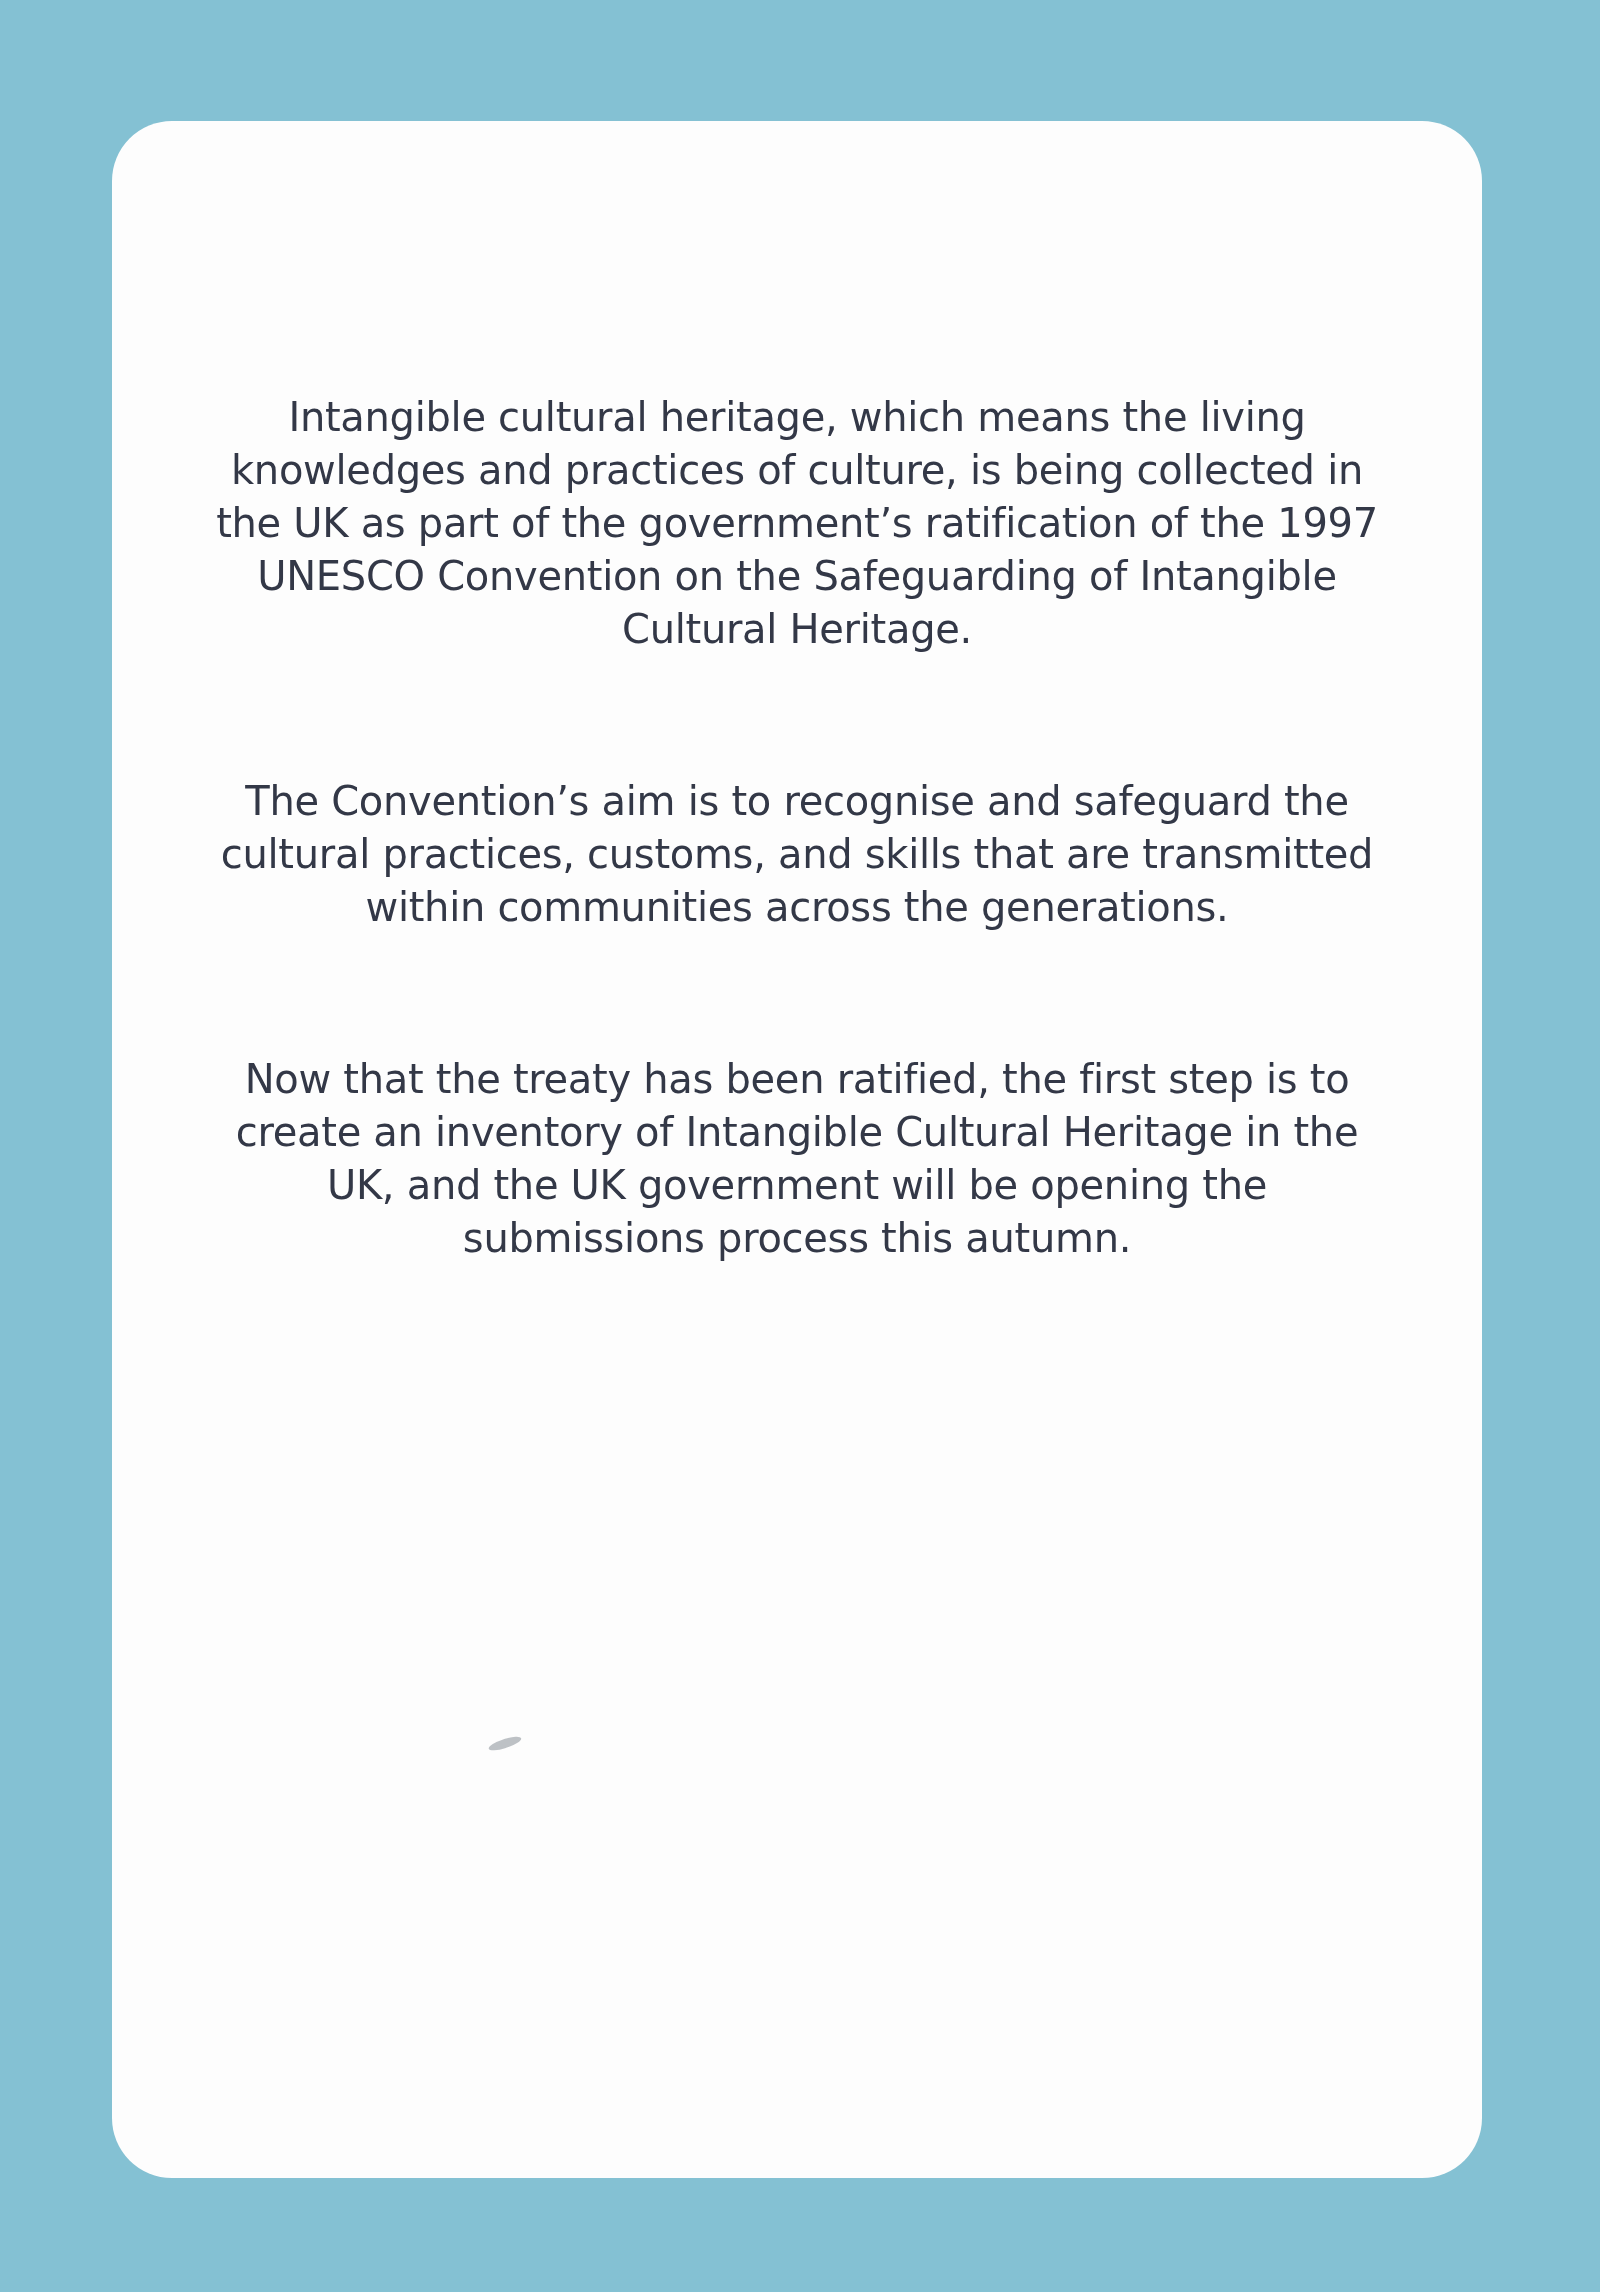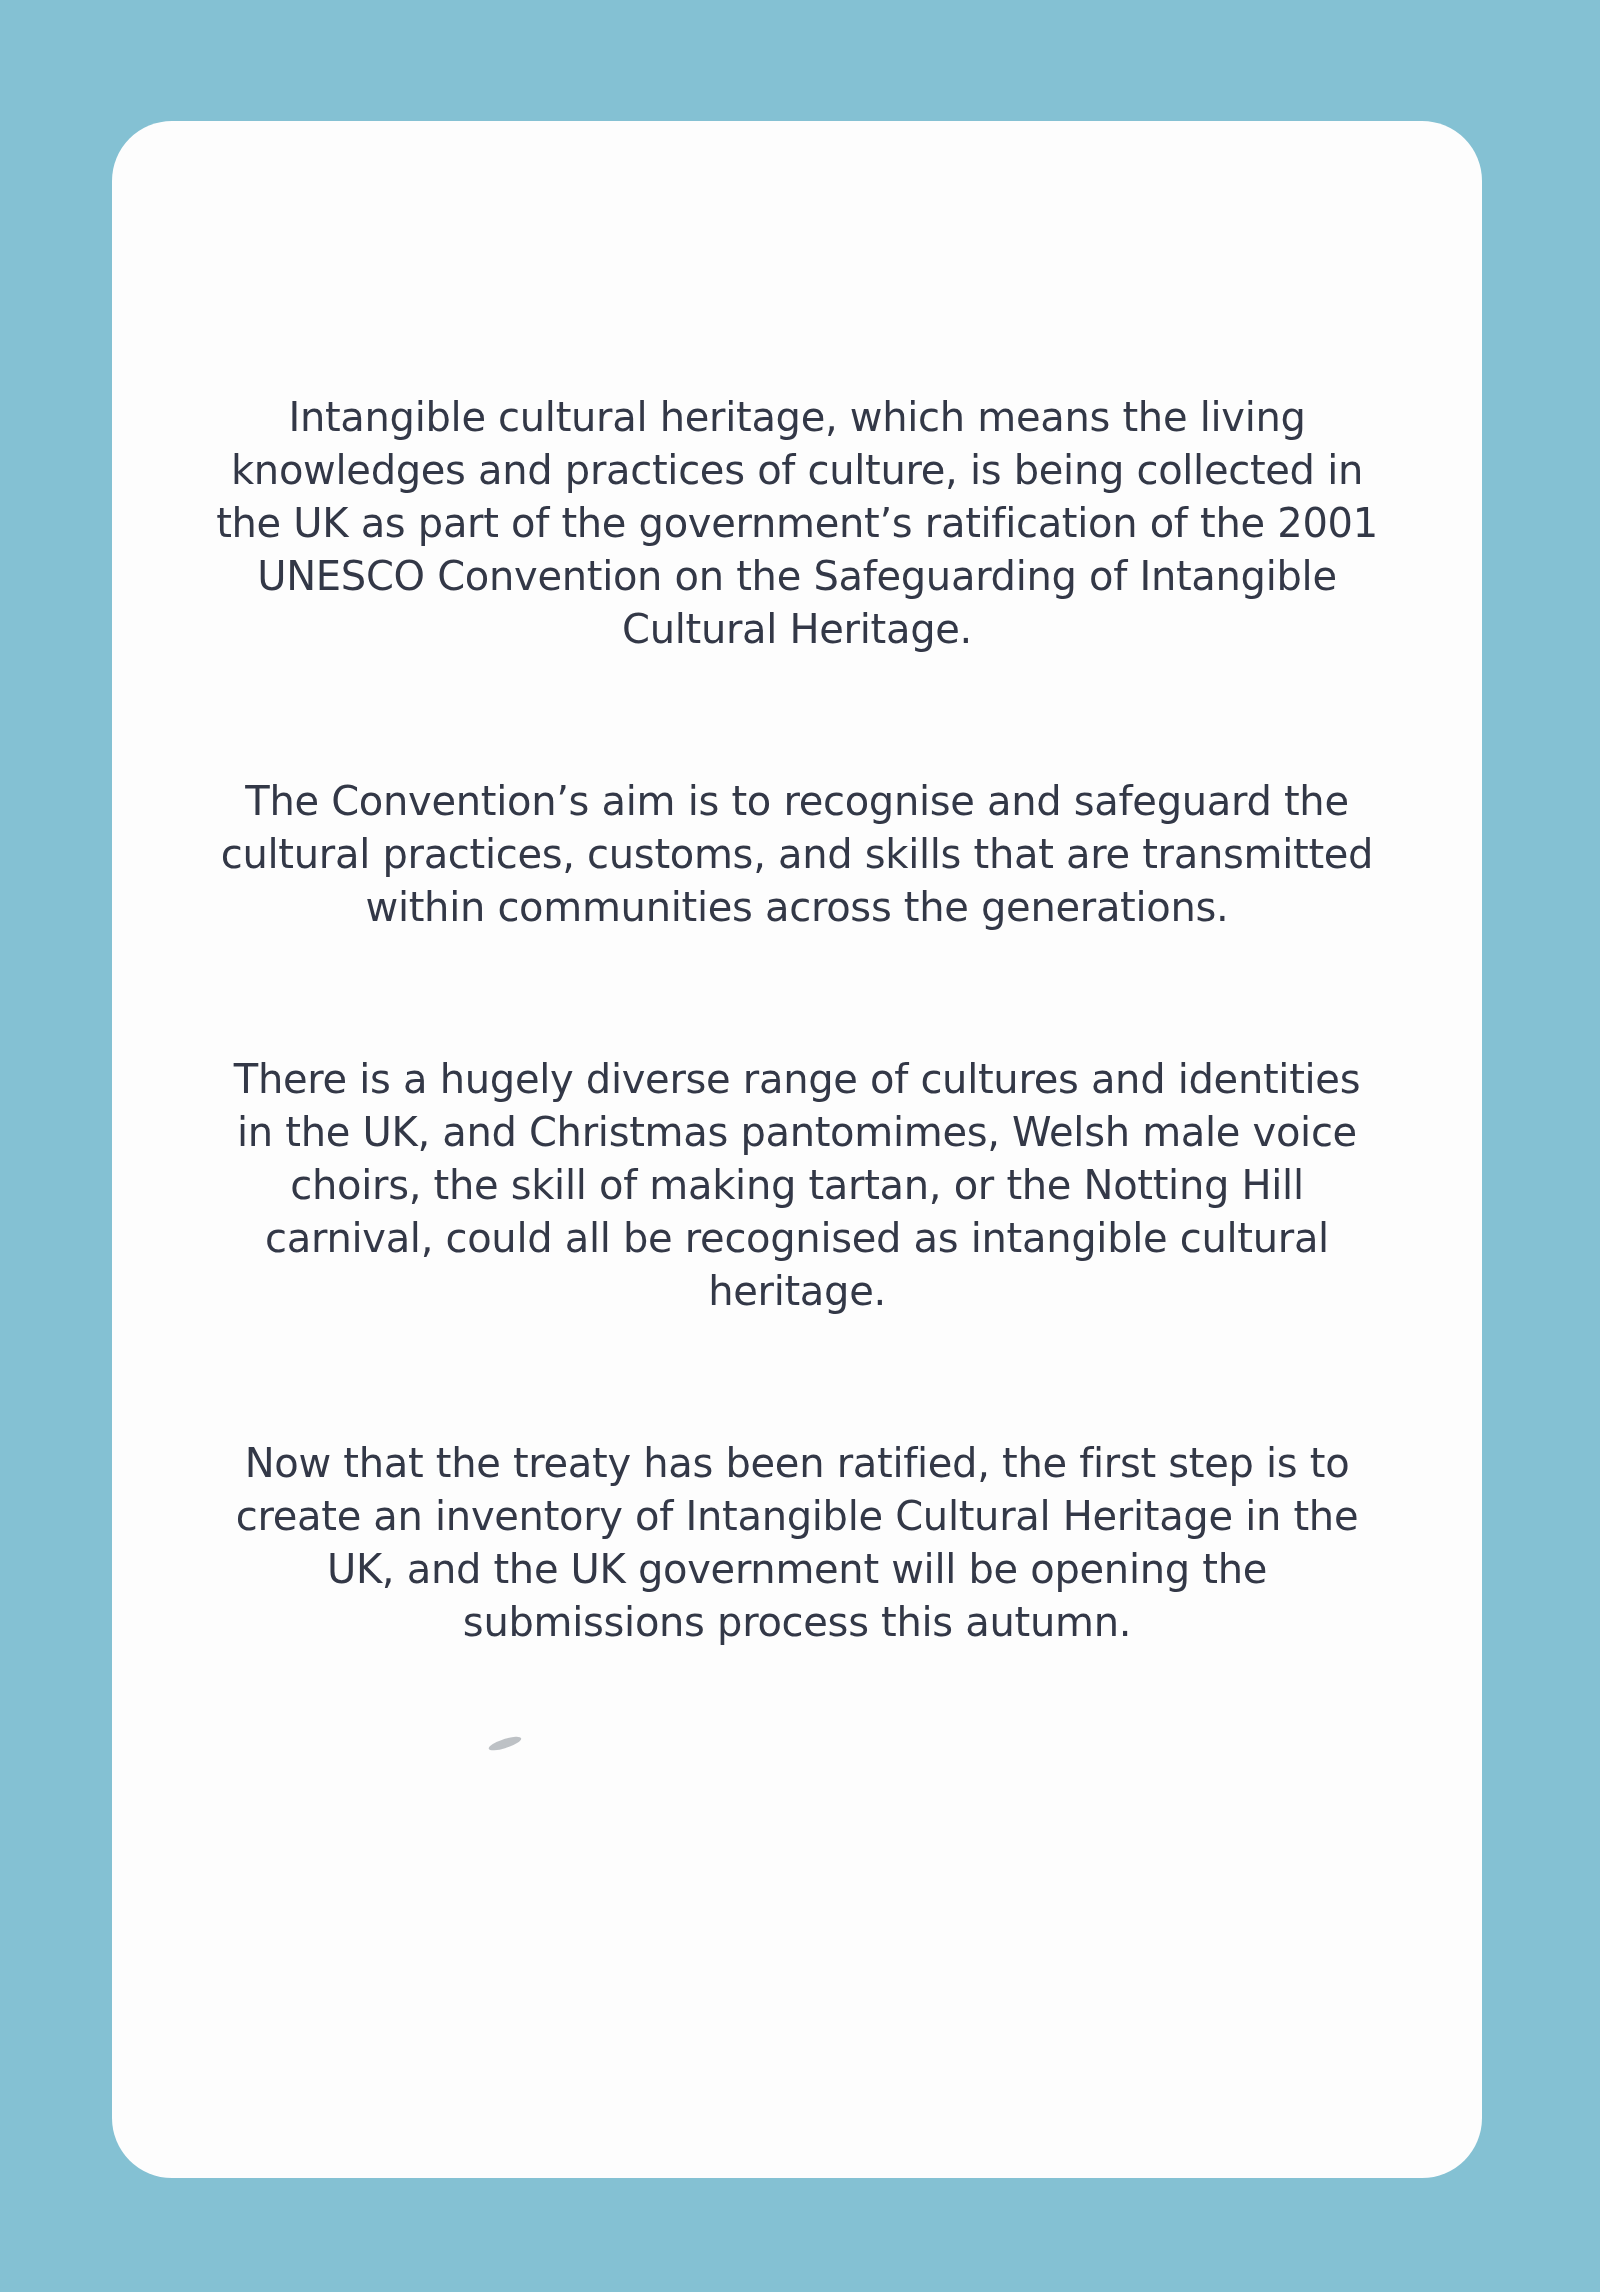--- a/index.html
+++ b/index.html
@@ -56,31 +56,26 @@
   }
 </style>
 </head>
 <body>
 
 <div class="page">
   <div class="card">
     <div class="card-content">
       <p class="para">Intangible cultural heritage, which means the living
 knowledges and practices of culture, is being collected in
-the UK as part of the government’s ratification of the 2001
+the UK as part of the government’s ratification of the 1997
 UNESCO Convention on the Safeguarding of Intangible
 Cultural Heritage.</p>
       <p class="para">The Convention’s aim is to recognise and safeguard the
 cultural practices, customs, and skills that are transmitted
 within communities across the generations.</p>
-      <p class="para">There is a hugely diverse range of cultures and identities
-in the UK, and Christmas pantomimes, Welsh male voice
-choirs, the skill of making tartan, or the Notting Hill
-carnival, could all be recognised as intangible cultural
-heritage.</p>
       <p class="para">Now that the treaty has been ratified, the first step is to
 create an inventory of Intangible Cultural Heritage in the
 UK, and the UK government will be opening the
 submissions process this autumn.</p>
     </div>
     <div class="smudge"></div>
   </div>
 </div>
 
 

